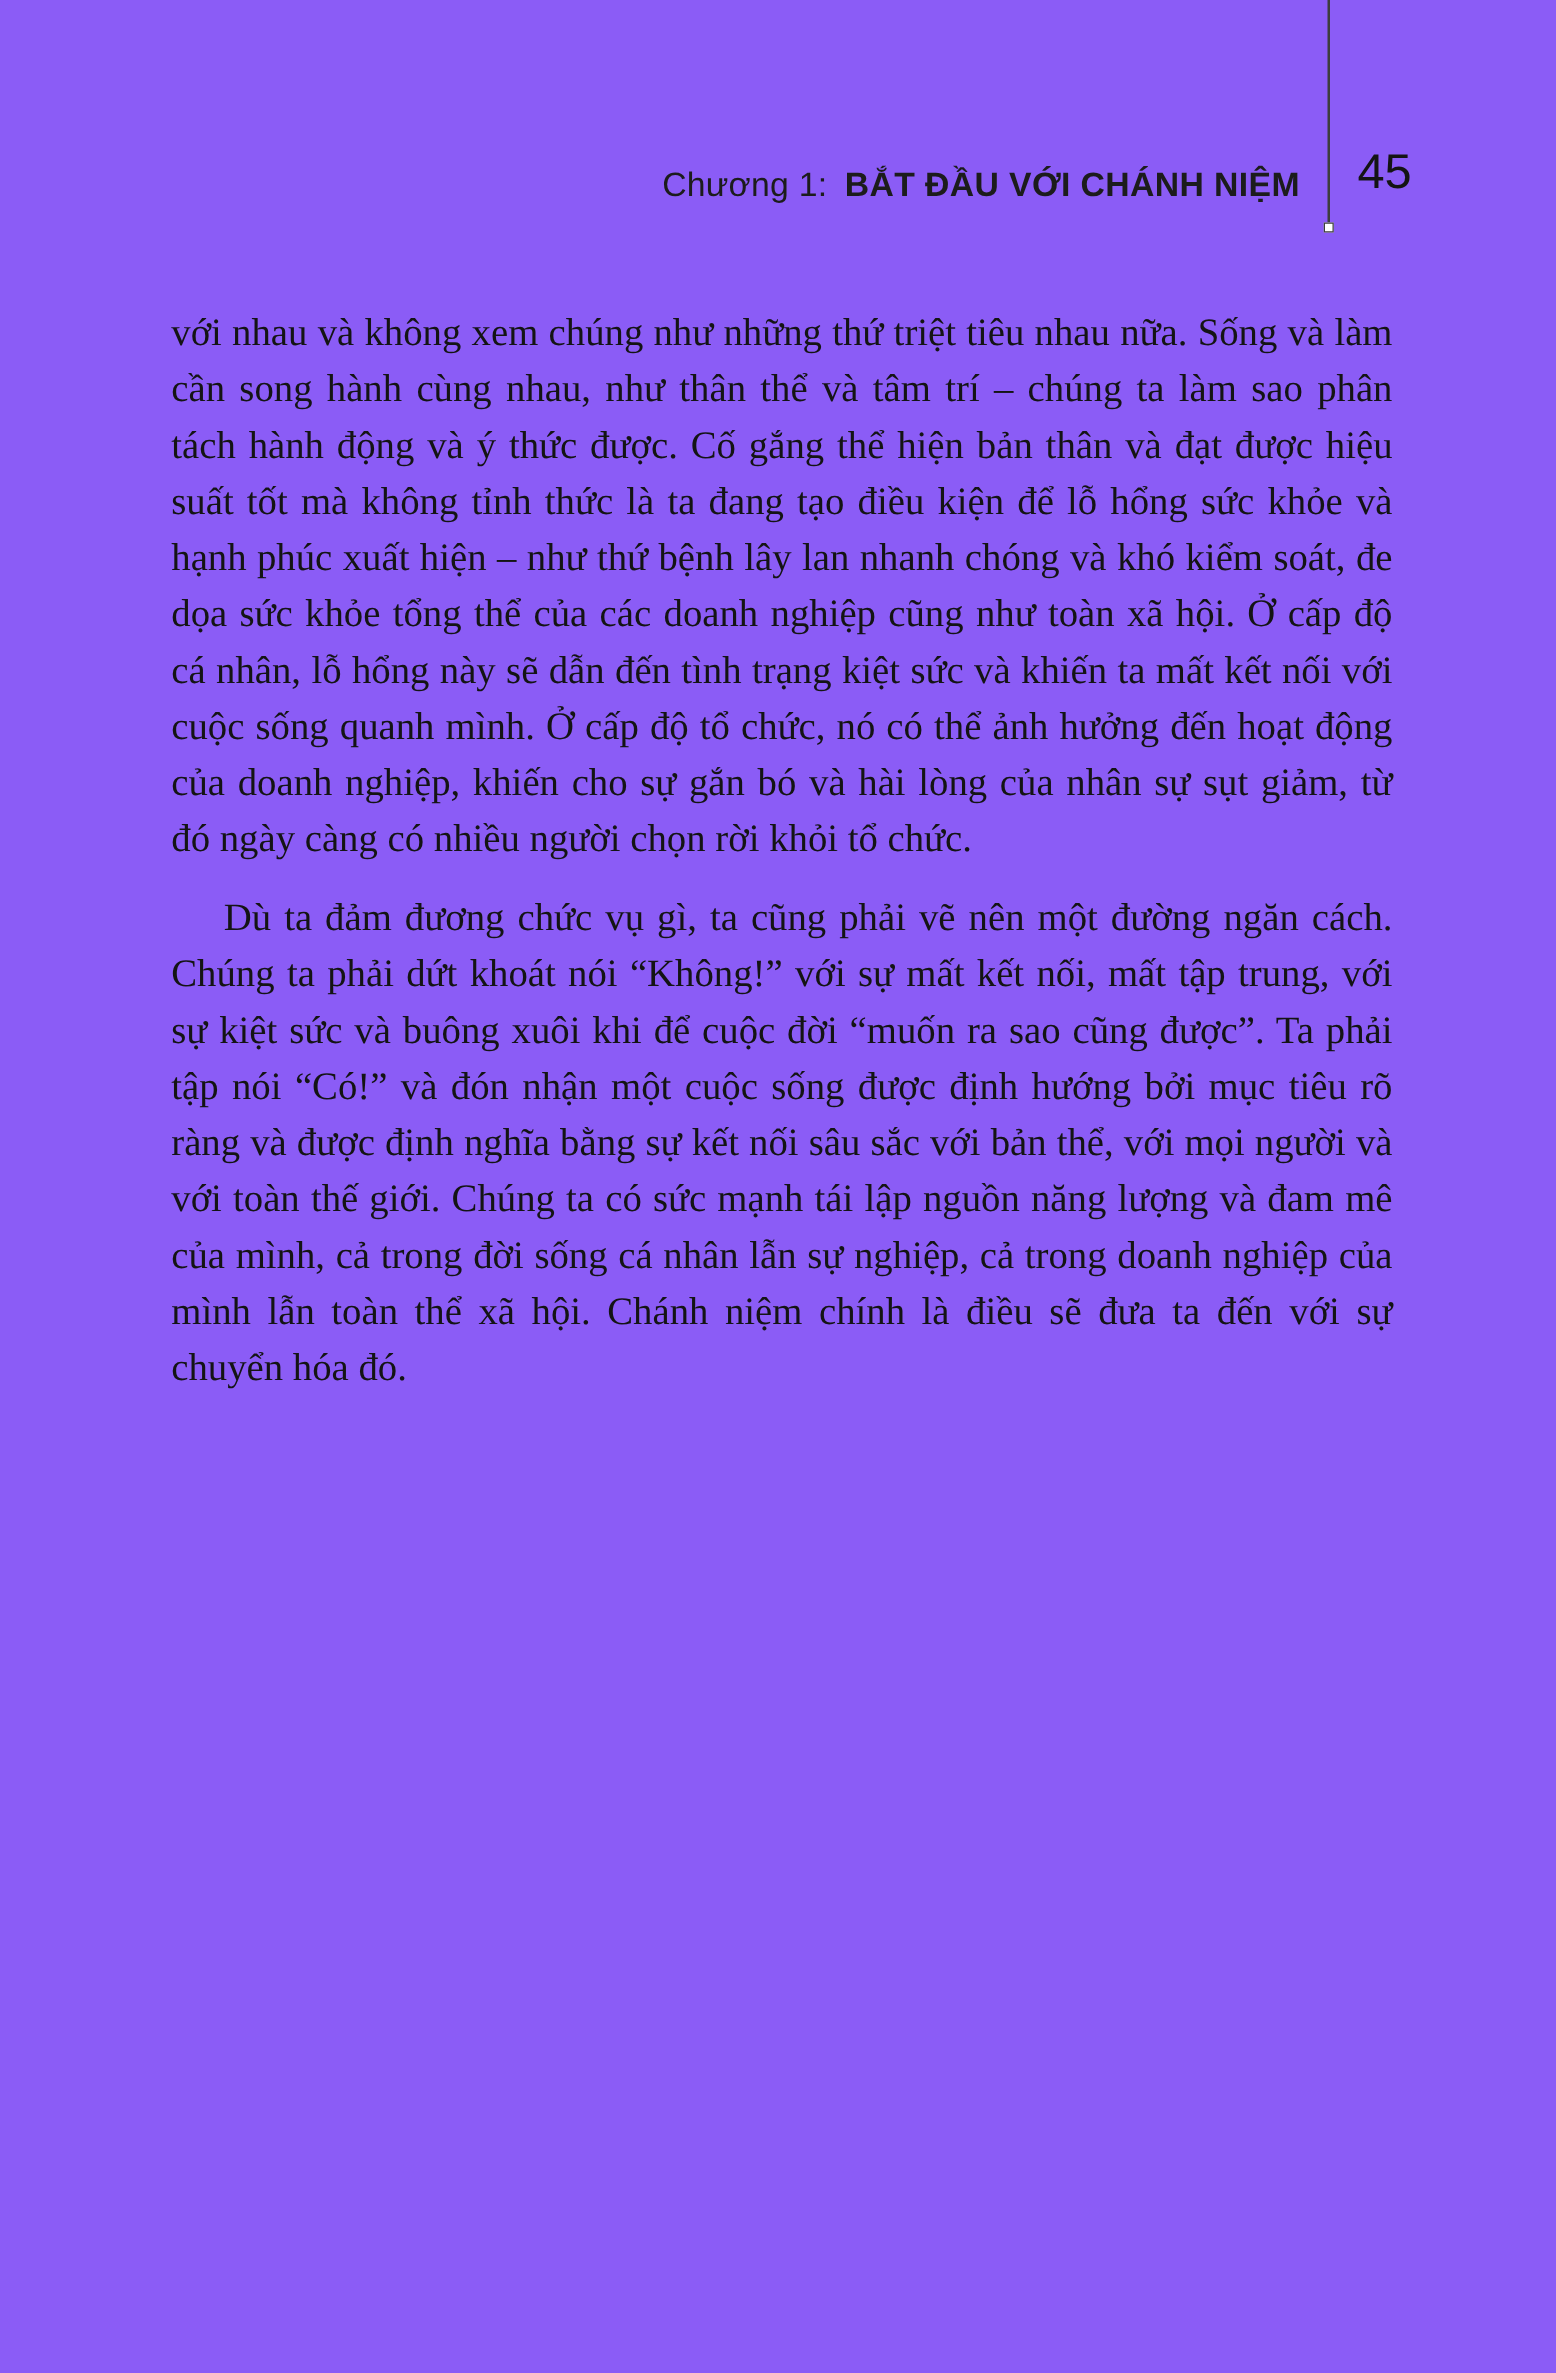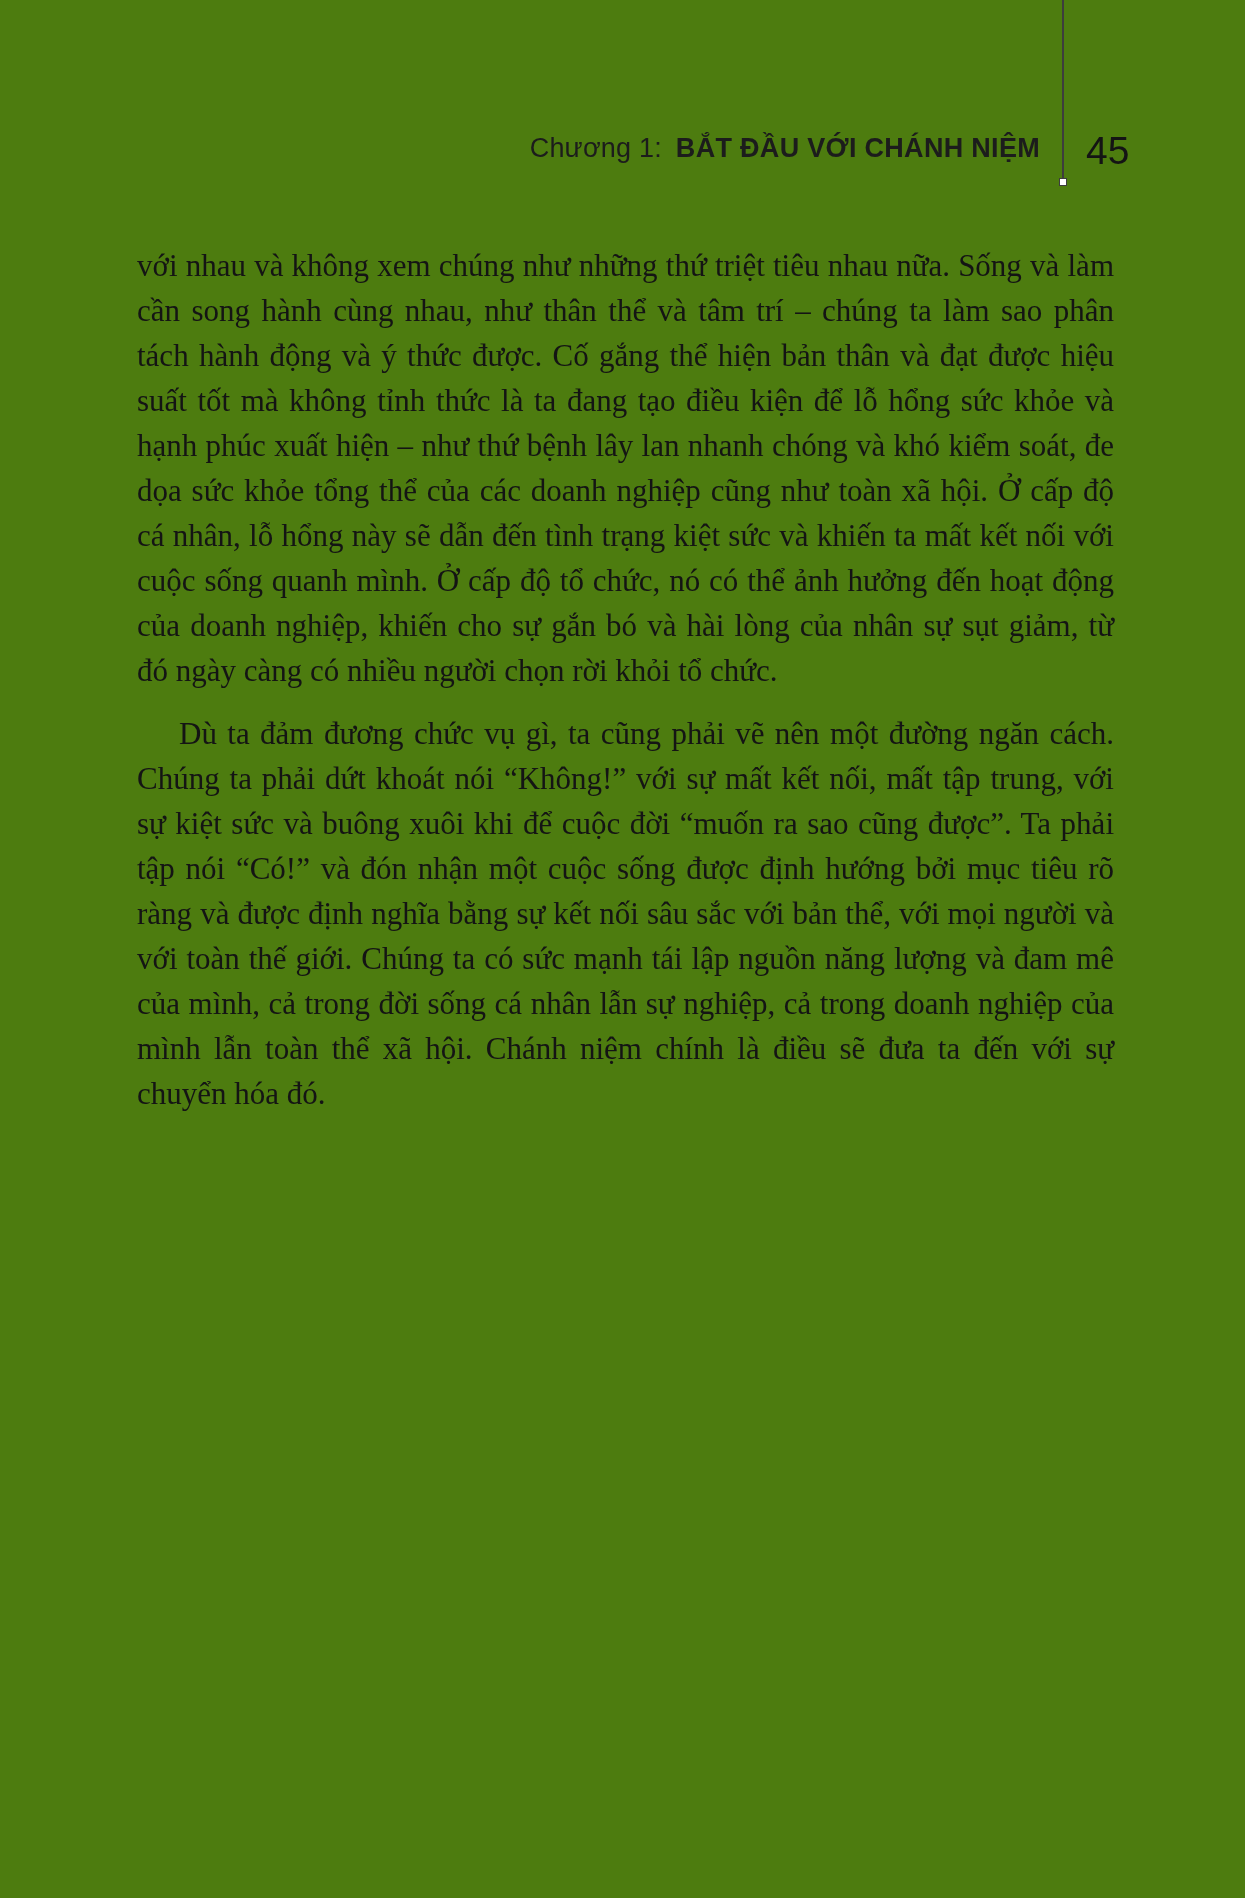--- a/index.html
+++ b/index.html
@@ -1,21 +1,21 @@
 <!DOCTYPE html>
 <html><head>
 <meta charset="utf-8">
 <style>
   * { box-sizing: border-box; margin: 0; padding: 0; }
   html, body { background: #ffffff; }
   .page {
     position: relative;
     width: 1245px;
     height: 1898px;
-    background: #4d7c0f;
+    background: #8b5cf6;
     overflow: hidden;
   }
   
   .running-head {
     position: absolute;
     top: 133px;
     left: 0;
     width: 1040px;
     text-align: right;
     font-family: "Liberation Sans", sans-serif;
@@ -37,21 +37,21 @@
     position: absolute;
     left: 1059px;
     top: 178px;
     width: 8px;
     height: 8px;
     border: 1.5px solid #3d3d3d;
     background: #ffffff;
   }
   .page-number {
     position: absolute;
-    top: 129px;
+    top: 116px;
     left: 1086px;
     font-family: "Liberation Sans", sans-serif;
     font-weight: 400;
     font-size: 39px;
     color: #141414;
   }
   
   .text-block {
     position: absolute;
     left: 133px;

